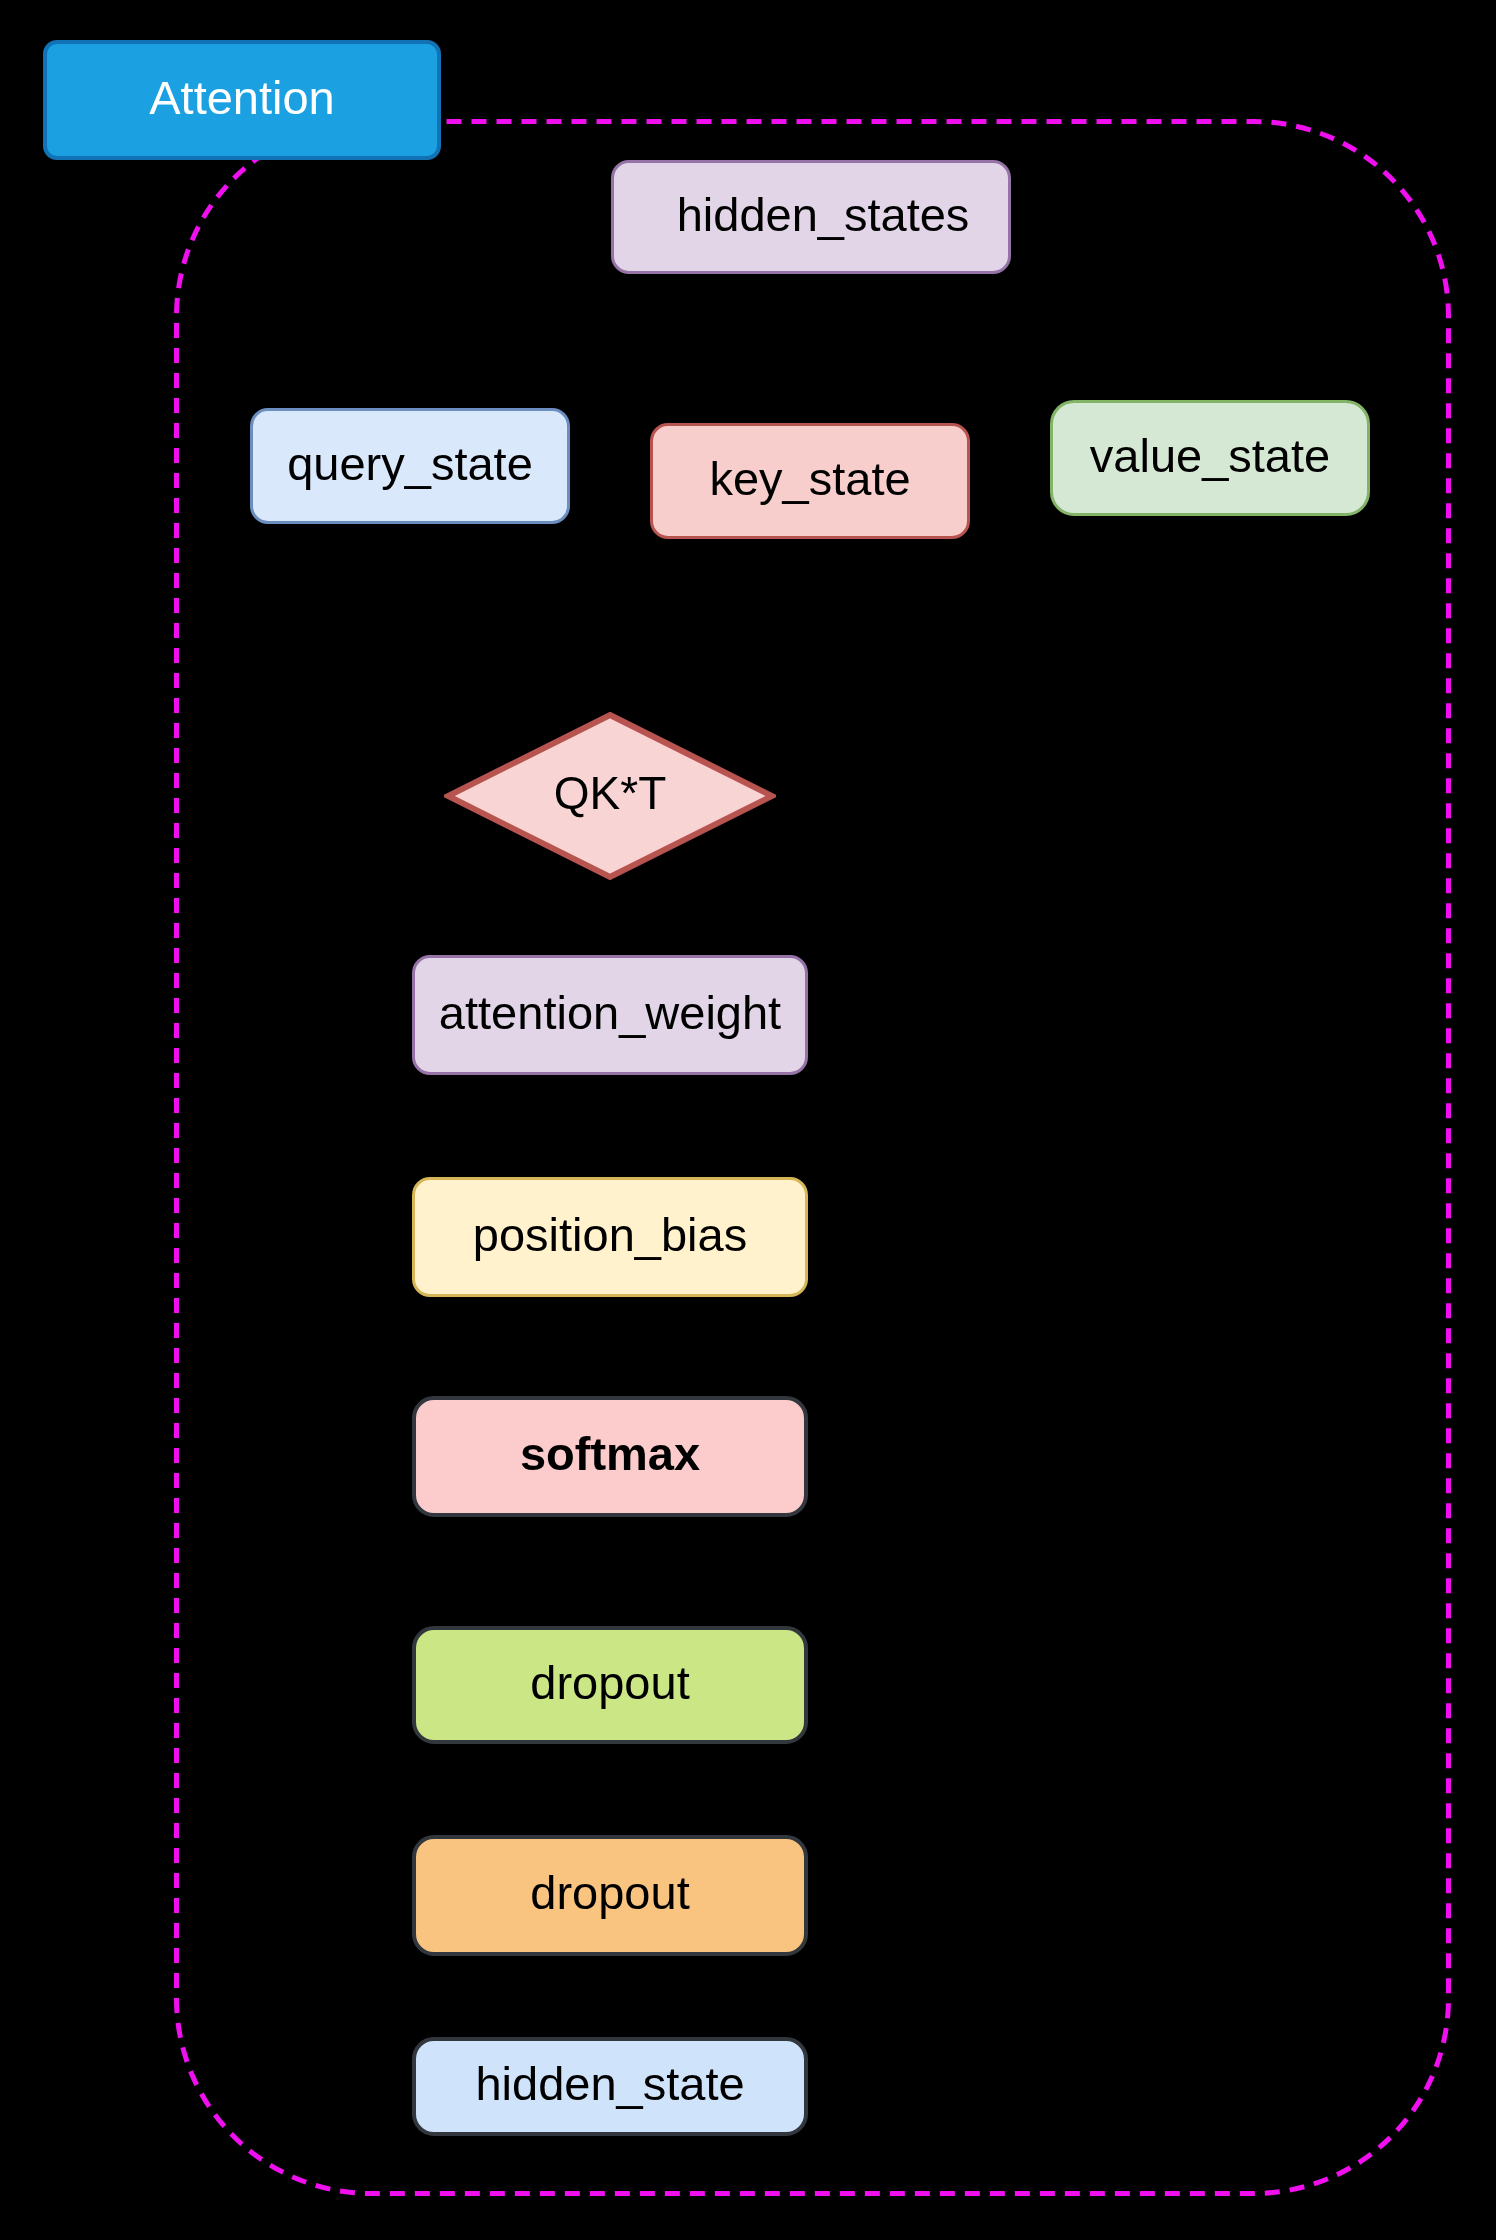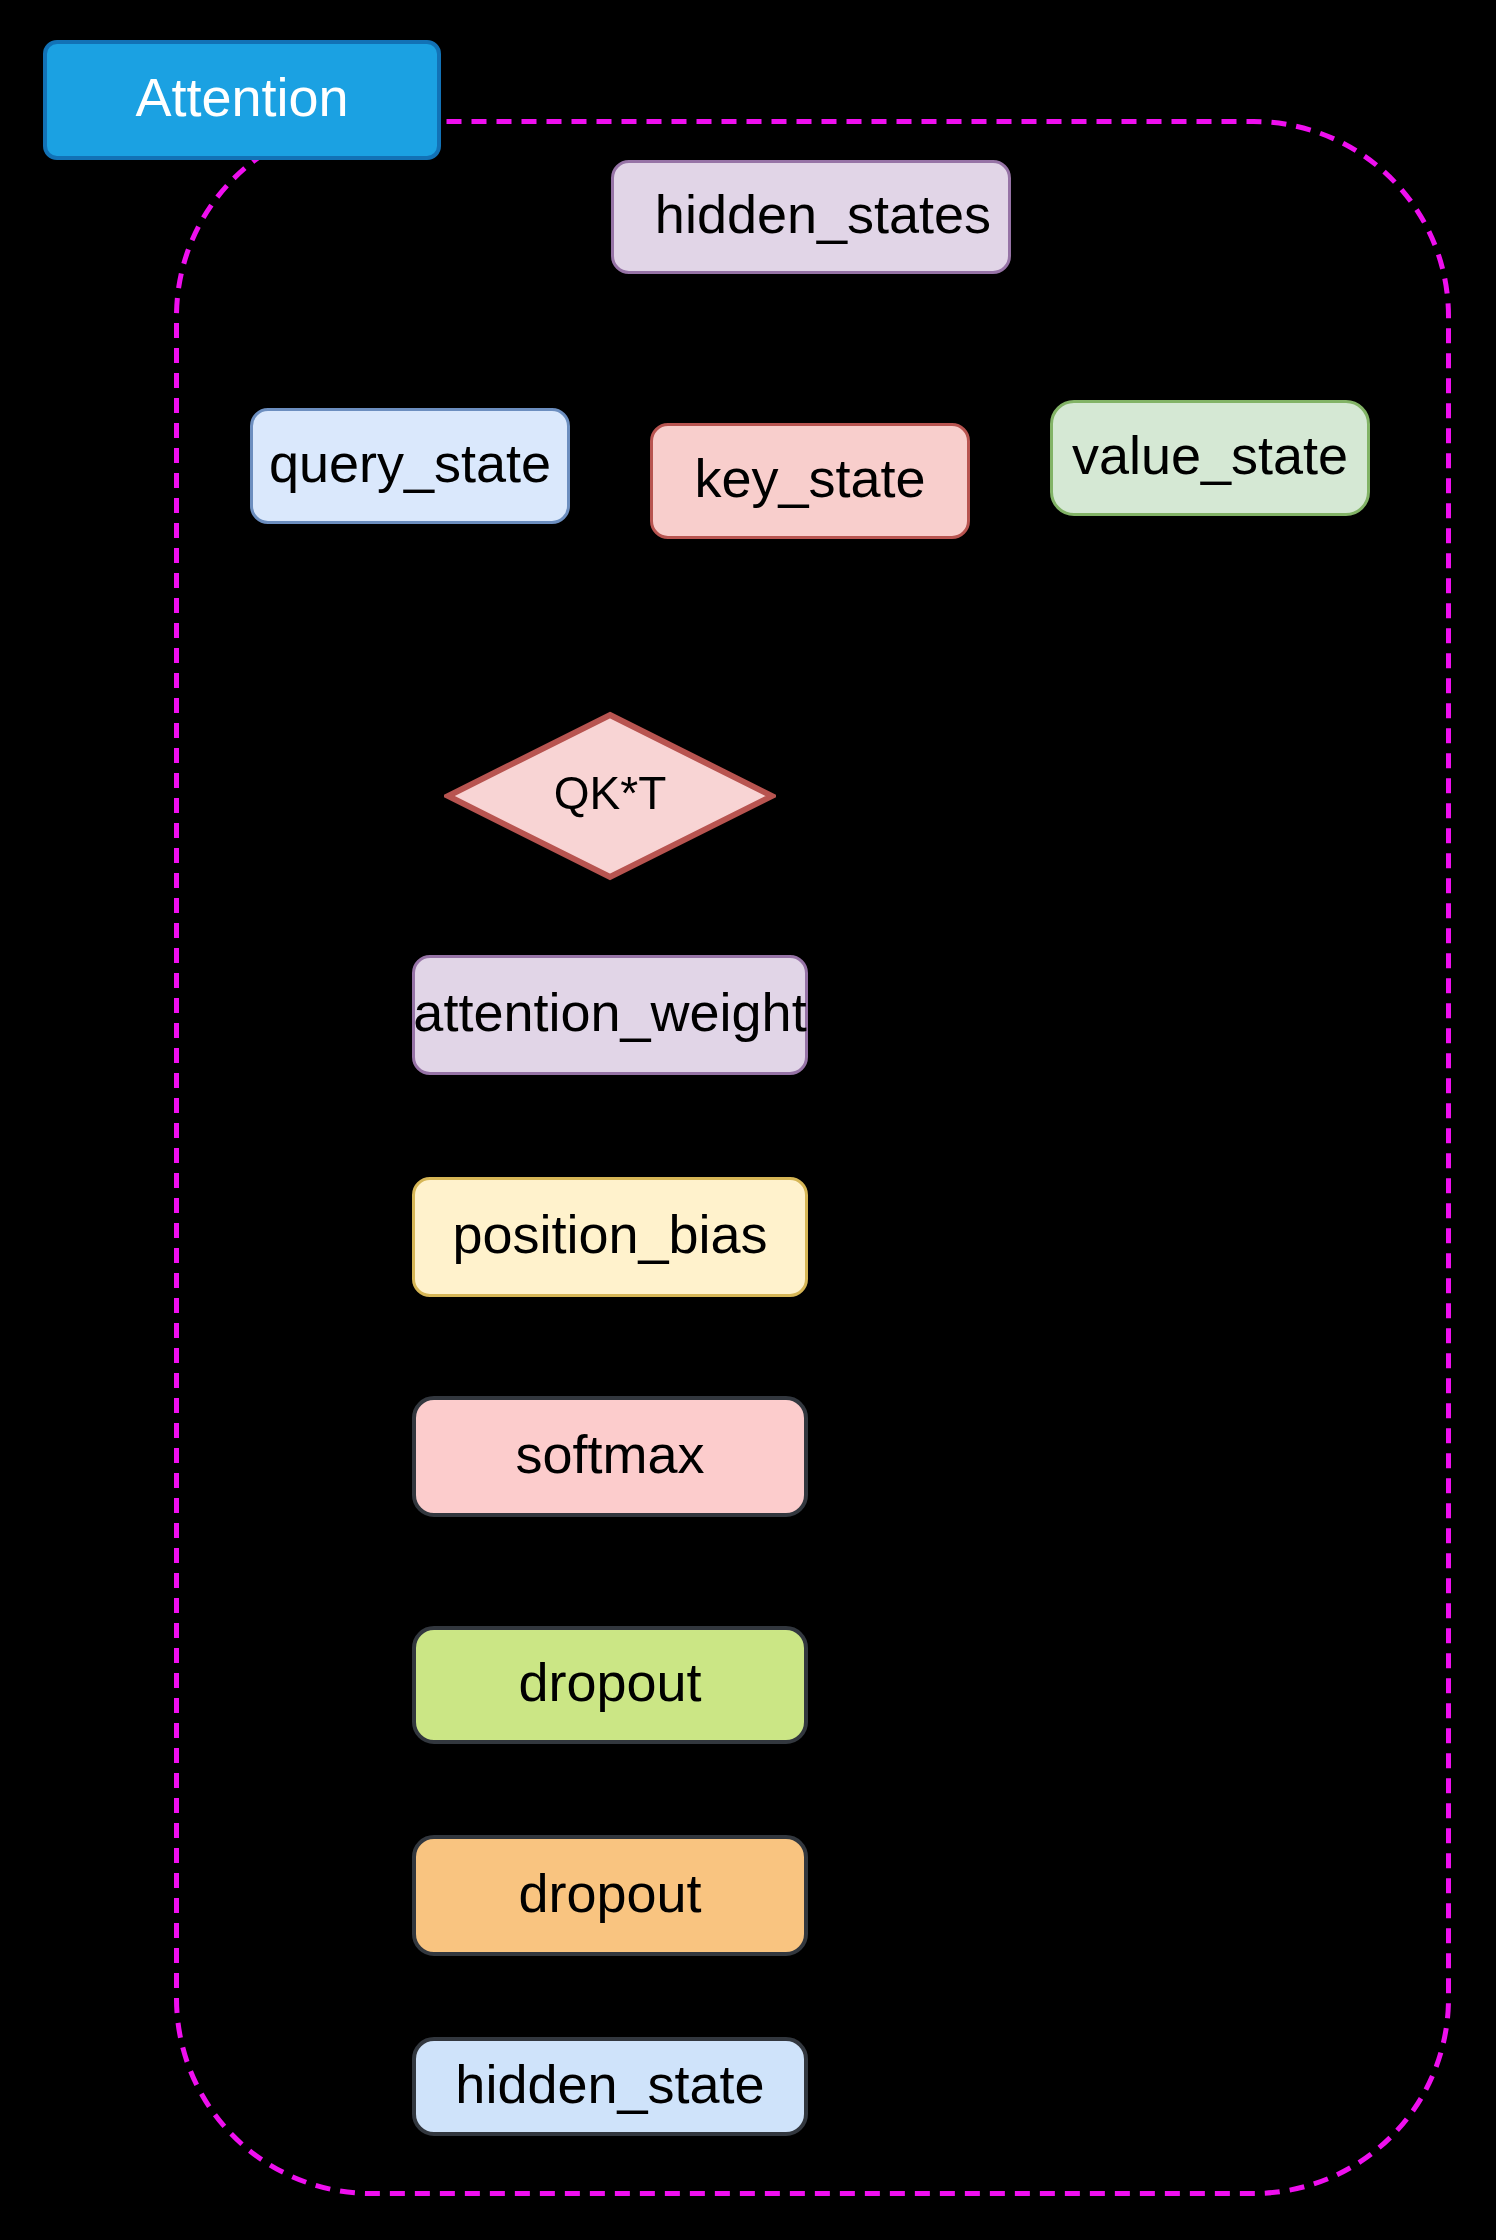--- a/index.html
+++ b/index.html
@@ -25,21 +25,21 @@
     fill: none;
     stroke-width: 5;
     stroke-dasharray: 15 10;
   }
   .node {
     position: absolute;
     box-sizing: border-box;
     display: flex;
     align-items: center;
     justify-content: center;
-    font-size: 54px;
+    font-size: 47px;
     color: #000000;
     z-index: 2;
     border-style: solid;
   }
   .rounded {
     border-width: 3px;
     border-radius: 18px;
   }
   .dark-rounded {
     border-width: 4px;
@@ -50,21 +50,21 @@
     border-width: 4px;
     border-radius: 14px;
     z-index: 3;
   }
   .n-hidden-states    { left: 611px;  top: 160px;  width: 400px; height: 114px; }
   .n-query-state      { left: 250px;  top: 400px;  width: 320px; height: 116px; margin-top: 8px; }
   .n-key-state        { left: 650px;  top: 400px;  width: 320px; height: 116px; }
   .n-value-state      { left: 1050px; top: 400px;  width: 320px; height: 116px; border-radius: 24px; }
   .n-attention-weight { left: 412px;  top: 955px;  width: 396px; height: 120px; }
   .n-position-bias    { left: 412px;  top: 1177px; width: 396px; height: 120px; }
-  .n-softmax          { left: 412px;  top: 1396px; width: 396px; height: 121px; }
+  .n-softmax          { left: 412px;  top: 1396px; width: 396px; height: 121px; font-weight: bold; }
   .n-matmal           { left: 412px;  top: 1626px; width: 396px; height: 118px; }
   .n-dropout          { left: 412px;  top: 1835px; width: 396px; height: 121px; }
   .n-hidden-state     { left: 412px;  top: 2037px; width: 396px; height: 99px; }
   .diamond-wrap {
     position: absolute;
     left: 444px; top: 711px; width: 332px; height: 170px;
     z-index: 2;
   }
   .diamond-wrap svg { position: absolute; left: 0; top: 0; }
   .diamond-shape { stroke-width: 6; }

